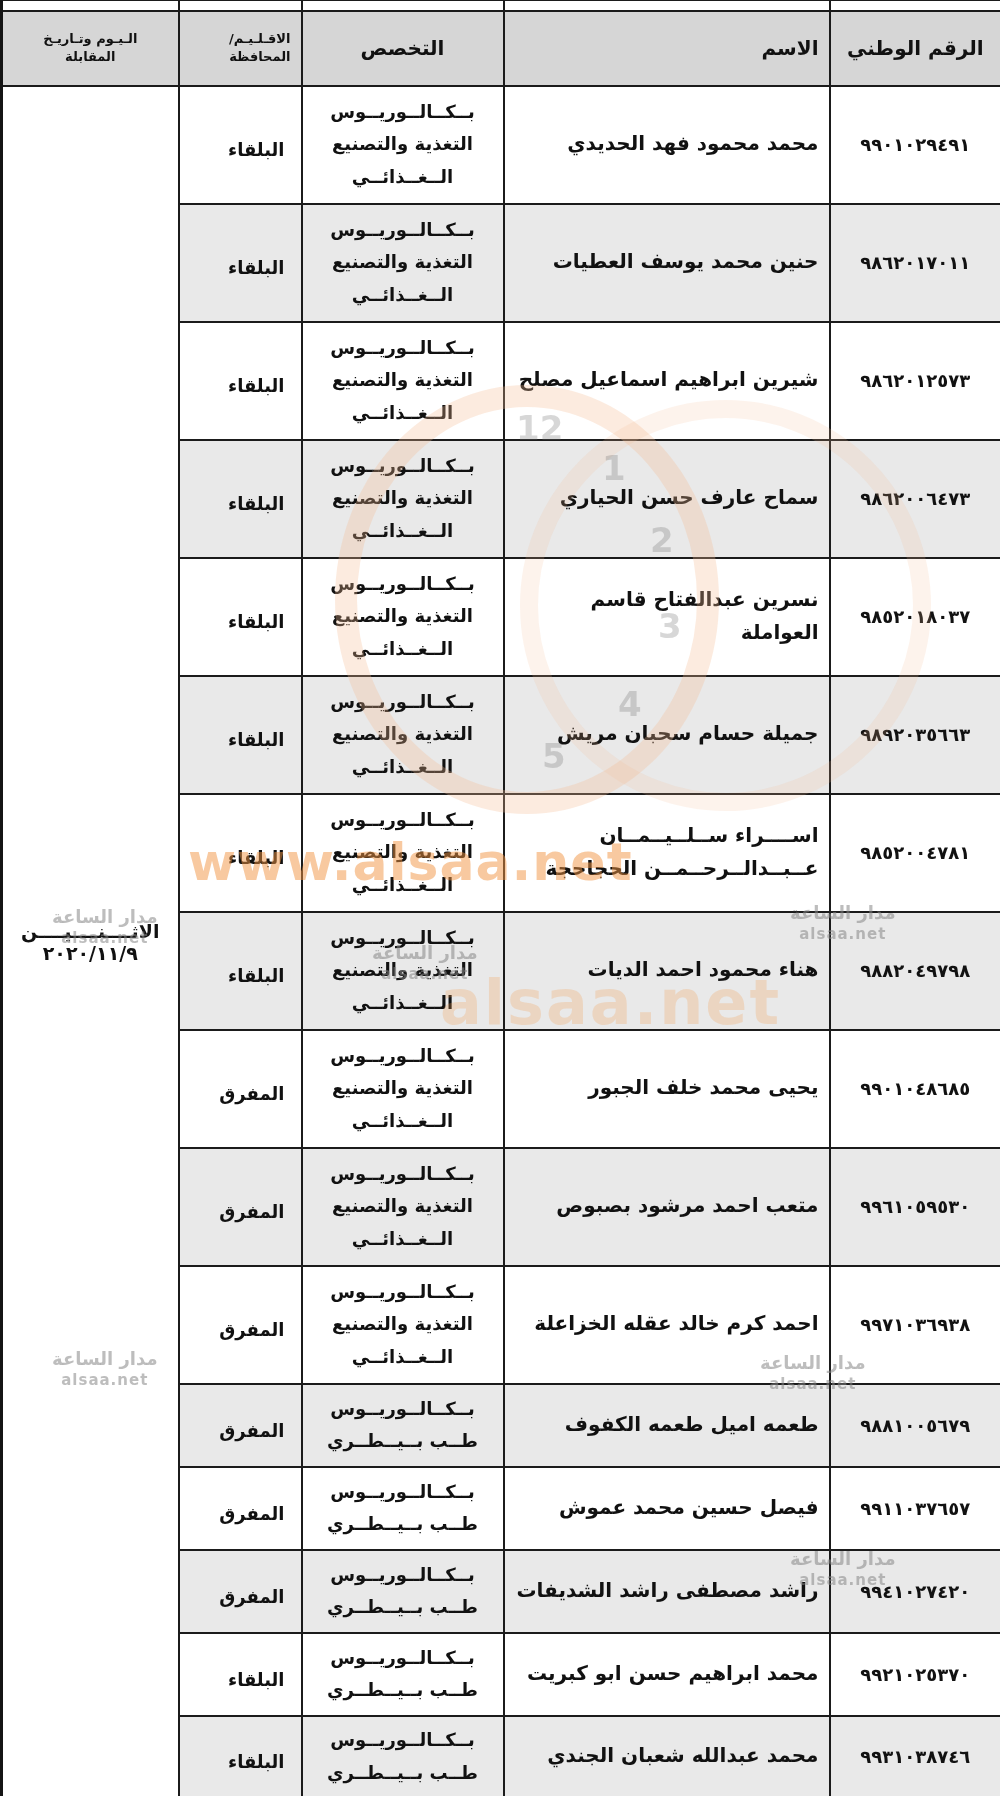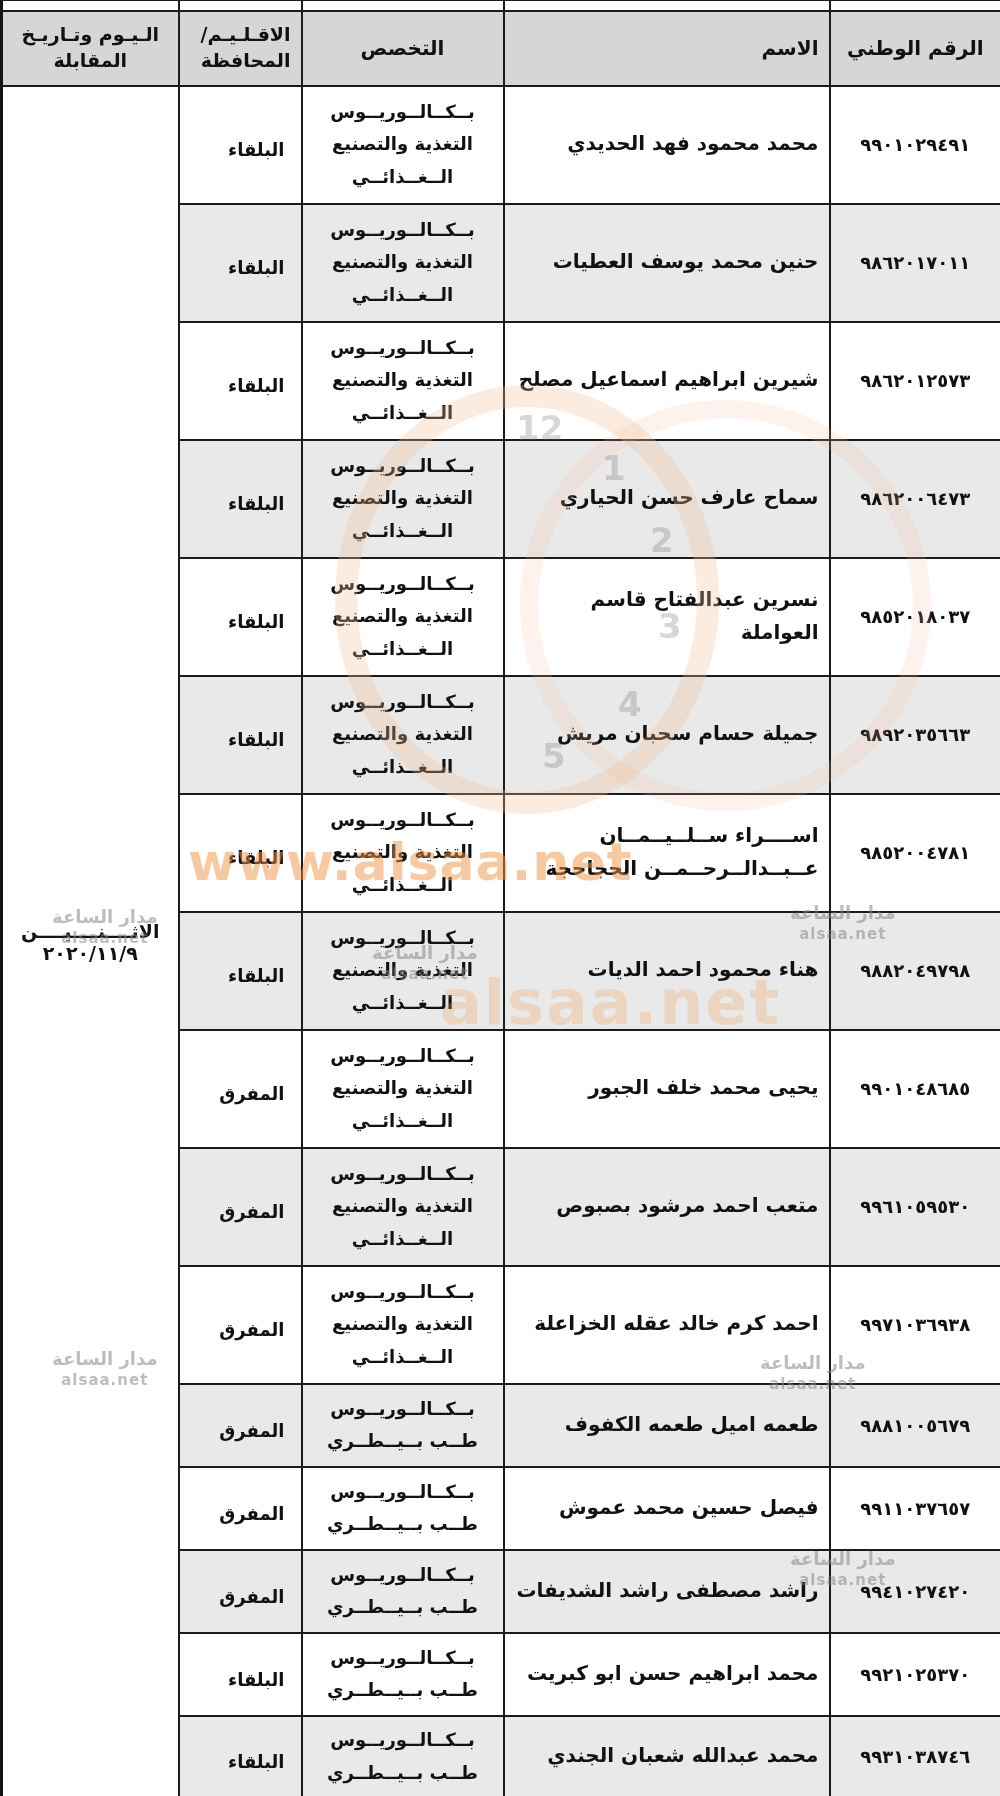--- a/index.html
+++ b/index.html
@@ -22,21 +22,21 @@
     position:relative;z-index:1;
   }
   col.c-id{width:172px;} col.c-name{width:326px;} col.c-spec{width:202px;}
   col.c-region{width:123px;} col.c-day{width:177px;}
   td,th{border:2px solid #1b1b1b;overflow:hidden;vertical-align:middle;}
   tr.sliver{height:10px;}
   tr.sliver td{background:#fff;border-top:1px solid #1b1b1b;}
   tr.head{height:75px;}
   th{background:#d6d6d6;font-size:20px;font-weight:bold;text-align:right;padding:2px 10px;white-space:pre-line;line-height:1.35;}
   th.center{text-align:center;}
-  th.small{font-size:19px;}
+  th.small{font-size:13px;}
   tr.r-food{height:118px;}
   tr.r-vet{height:83px;}
   tr.gray td{background:#e9e9e9;}
   td.day-cell{background:#ffffff !important;text-align:center;font-size:19px;}
   td.day-cell .d1{letter-spacing:0.5px;}
   td.id{ text-align:center;font-size:18px;letter-spacing:1px;}
   td.name{text-align:right;font-size:20px;padding:2px 10px 4px 4px;white-space:pre-line;line-height:1.65;}
   td.spec{text-align:center;font-size:18px;white-space:pre-line;line-height:1.8;padding:2px 1px;}
   td.region{text-align:right;font-size:18px;padding:12px 16px 2px 4px;}
 

